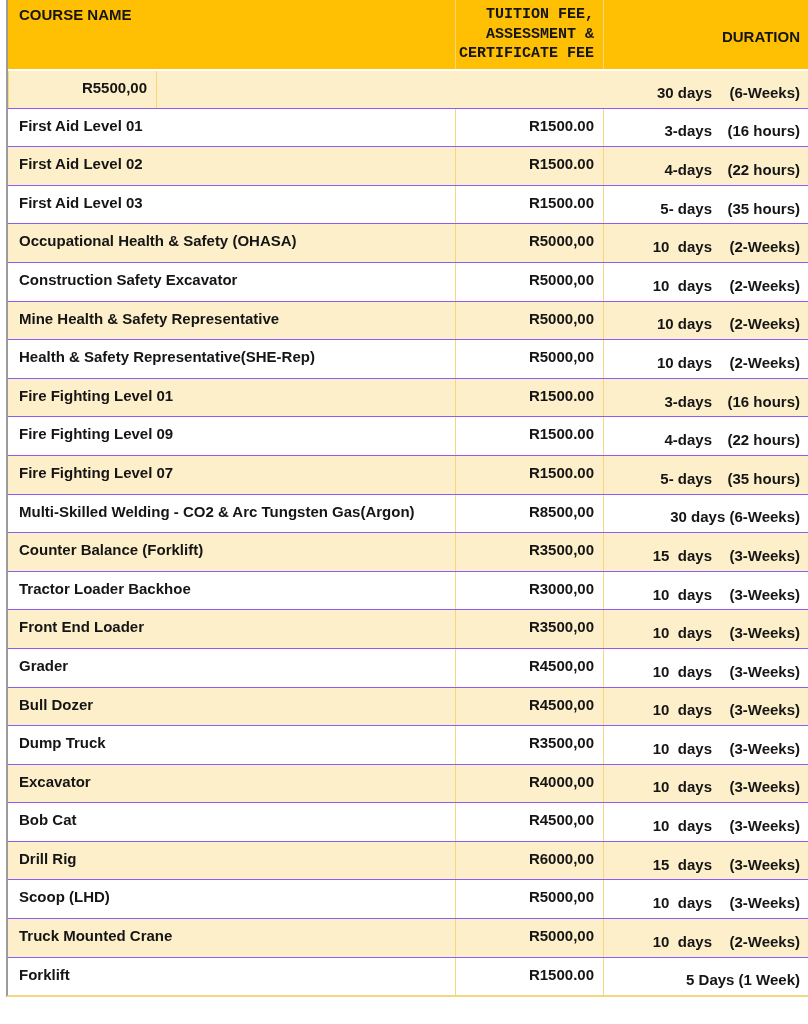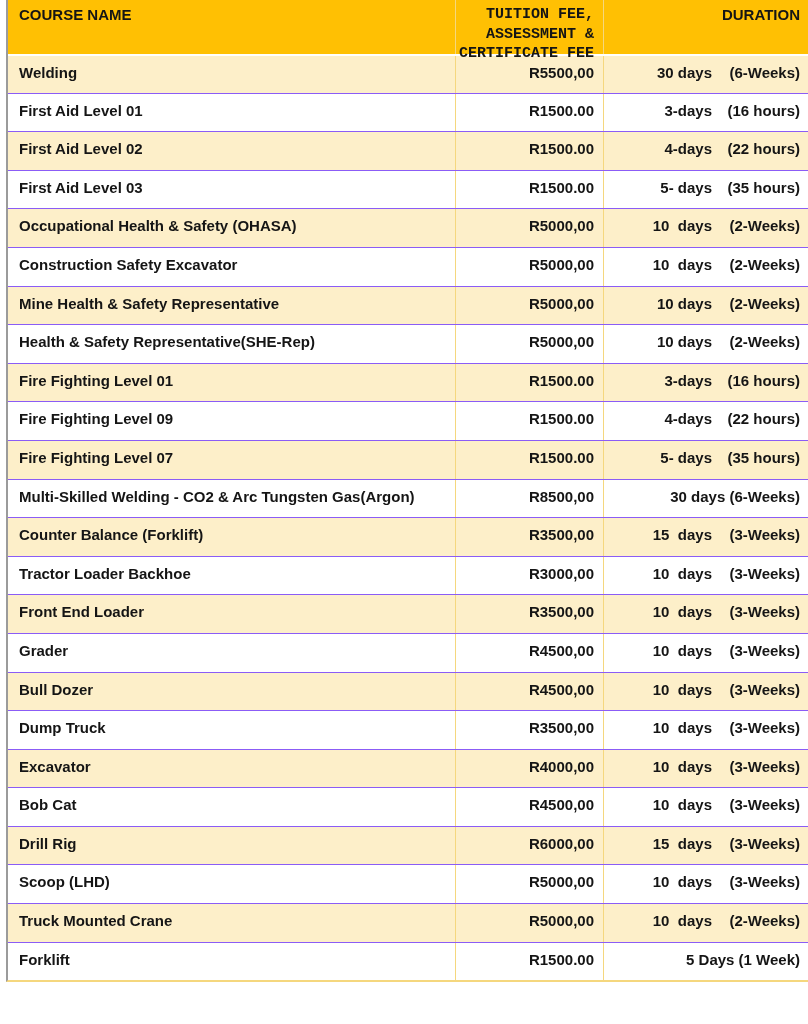--- a/index.html
+++ b/index.html
@@ -23,21 +23,21 @@
     left: 6px;
     width: 802px;
     box-sizing: border-box;
     border-left: 2px solid #9b9b9b;
     border-bottom: 2px solid #f5d77e;
   }
   
   .thead {
     display: flex;
     background: #FFC003;
-    height: 54px;
+    height: 69px;
     box-sizing: border-box;
   }
   .thead .cell {
     padding-top: 5px;
     font-size: 15px;
     line-height: 19.5px;
   }
   .h-fee { white-space: pre-line; border-left: 1px solid #ffd454; font-family: Liberation Mono, monospace; }
   .h-dur { border-left: 1px solid #ffd454; text-align: right; }
   
@@ -65,21 +65,21 @@
   .c-fee {
     width: 148px;
     text-align: right;
     padding-right: 9px;
     border-left: 1px solid #f5d77e;
   }
   .c-dur {
     flex: 1;
     display: flex;
     justify-content: flex-end;
-    align-items: flex-start;
+    align-items: center;
     padding-right: 8px;
     border-left: 1px solid #f5d77e;
   }
   .dur-days { white-space: pre; text-align: right; }
   .dur-note { white-space: pre; min-width: 88px; text-align: right; }
 </style>
 </head>
 <body>
 
 <div class="ttable">
@@ -87,21 +87,20 @@
     <div class="cell c-name">COURSE NAME</div>
     <div class="cell c-fee h-fee">TUITION FEE,
 ASSESSMENT &amp;
 CERTIFICATE FEE</div>
     <div class="cell c-dur h-dur">
         <span>DURATION</span>
       </div>
   </div>
   <div class="tbody">
   <div class="trow alt">
-    <div class="cell c-name">Welding</div>
     <div class="cell c-fee">R5500,00</div>
     <div class="cell c-dur">
       <span class="dur-days">30 days</span>
       <span class="dur-note">(6-Weeks)</span>
     </div>
   </div>
 
   <div class="trow">
     <div class="cell c-name">First Aid Level 01</div>
     <div class="cell c-fee">R1500.00</div>

